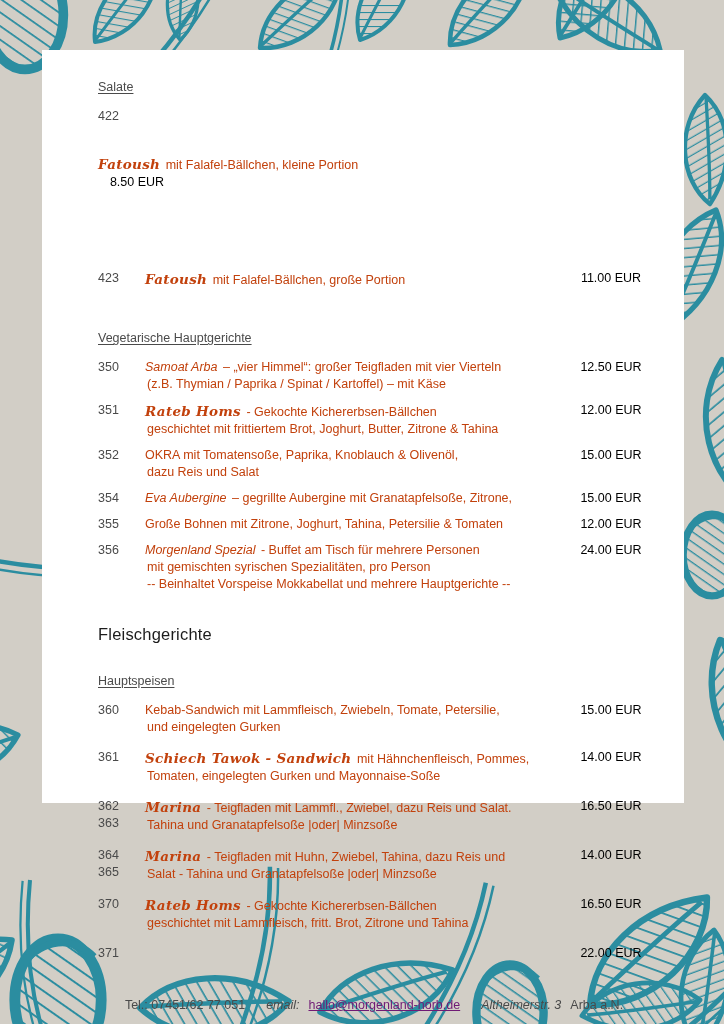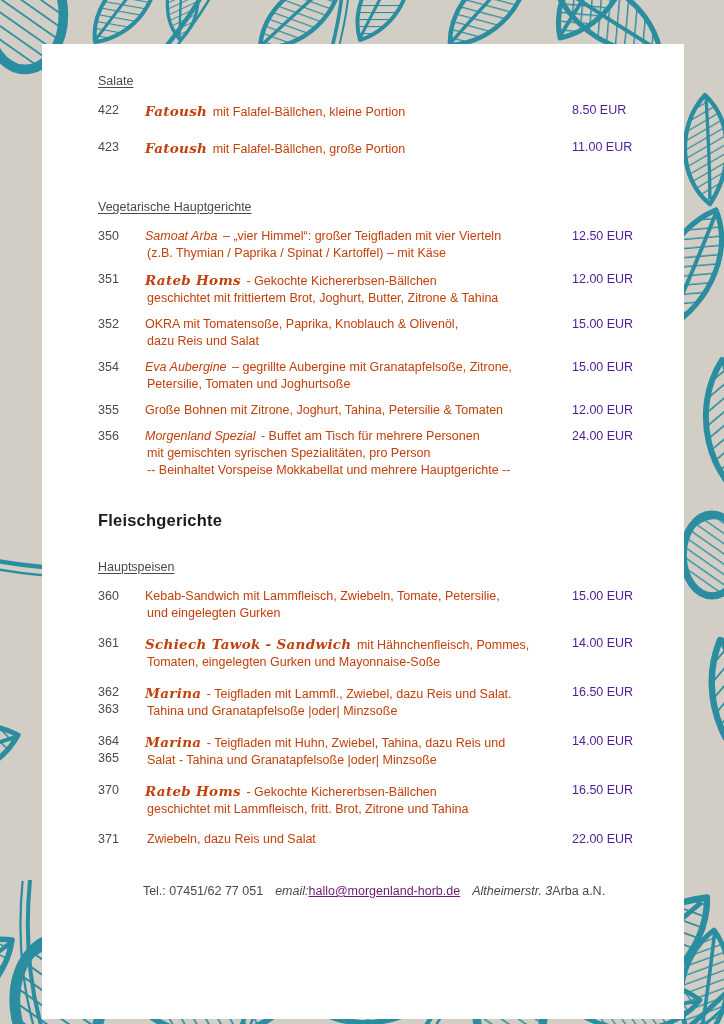--- a/index.html
+++ b/index.html
@@ -4,57 +4,57 @@
 <style>
   html,body{margin:0;padding:0;}
   body{
     width:724px;height:1024px;position:relative;overflow:hidden;
     background:#d2cec6;
     font-family:"Liberation Sans",sans-serif;
     color:#4a4a4a;
   }
   .deco{position:absolute;inset:0;z-index:0;}
   .sheet{
-    position:absolute;left:42px;top:44px;width:642px;height:975px;
+    position:absolute;left:42px;top:50px;width:642px;height:753px;
     background:#ffffff;z-index:1;box-sizing:border-box;
     padding:30px 34px 0 56px;
   }
   .heading-u{
     font-size:12.5px;font-weight:400;color:#4a4a4a;
     text-decoration:underline;text-underline-offset:2px;
     margin:0 0 14px 0;
   }
   .gap-veg{margin-top:42px;}
   .heading-big{
-    font-size:16.5px;font-weight:700;color:#1c1c1c;
+    font-size:16.5px;font-weight:400;color:#1c1c1c;
     margin:32px 0 30px 0;letter-spacing:.2px;
   }
   .row{display:flex;align-items:flex-start;}
-  .mb18{margin-bottom:18px;}
+  .mb18{margin-bottom:18px;flex-direction:column;}
   .mb9{margin-bottom:9px;}
   .mb13{margin-bottom:13px;}
   .num{
     flex:0 0 47px;width:47px;font-size:12.5px;line-height:1.36;
     white-space:pre-line;color:#4a4a4a;
   }
   .body{flex:1;font-size:12.5px;line-height:1.36;color:#c2410c;min-width:0;}
   .l2,.l3{padding-left:2px;}
   .price{
-    flex:0 0 78px;width:78px;text-align:left;font-size:12.5px;
-    line-height:1.36;white-space:nowrap;color:#4c1d95;
+    flex:0 0 78px;width:78px;text-align:center;font-size:12.5px;
+    line-height:1.36;white-space:nowrap;color:#000000;
   }
   .dish{margin-right:2px;}
   .dish.script{
     font-family:"DejaVu Serif",serif;font-style:italic;font-weight:600;
     font-size:13.5px;letter-spacing:.3px;
   }
   .dish.ital{font-style:italic;}
   .footer{
     margin-top:36px;display:flex;justify-content:center;align-items:baseline;
-    font-size:12.5px;color:#4a4a4a;white-space:nowrap;
+    gap:9px;font-size:12.5px;color:#4a4a4a;white-space:nowrap;
   }
   .footer .sp{margin-left:12px;font-style:italic;}
   .footer a{color:#701a75;text-decoration:underline;cursor:pointer;}
 </style>
 </head>
 <body>
 
 <svg class="deco" width="724" height="1024" viewBox="0 0 724 1024" aria-hidden="true">
   <defs>
     <pattern id="hatch" patternUnits="userSpaceOnUse" width="7" height="7" patternTransform="rotate(35)">
@@ -155,21 +155,20 @@
       <div><span>OKRA mit Tomatensoße, Paprika, Knoblauch &amp; Olivenöl,</span></div>
       <div class="l2">dazu Reis und Salat</div>
     </div>
     <div class="price">15.00 EUR</div>
   </div>
 
   <div class="row mb9">
     <div class="num">354</div>
     <div class="body">
       <div><span class="dish ital">Eva Aubergine</span> <span>– gegrillte Aubergine mit Granatapfelsoße, Zitrone,</span></div>
-      <div class="l2">Petersilie, Tomaten und Joghurtsoße</div>
     </div>
     <div class="price">15.00 EUR</div>
   </div>
 
   <div class="row mb9">
     <div class="num">355</div>
     <div class="body">
       <div><span>Große Bohnen mit Zitrone, Joghurt, Tahina, Petersilie &amp; Tomaten</span></div>
     </div>
     <div class="price">12.00 EUR</div>
@@ -232,21 +231,20 @@
     <div class="body">
       <div><span class="dish script">Rateb Homs</span> <span>- Gekochte Kichererbsen-Bällchen</span></div>
       <div class="l2">geschichtet mit Lammfleisch, fritt. Brot, Zitrone und Tahina</div>
     </div>
     <div class="price">16.50 EUR</div>
   </div>
 
   <div class="row">
     <div class="num">371</div>
     <div class="body">
-      <div class="l2">Zwiebeln, dazu Reis und Salat</div>
     </div>
     <div class="price">22.00 EUR</div>
   </div>
 
   <div class="footer">
     <span>Tel.: 07451/62 77 051</span>
     <span class="sp">email:</span>
     <a>hallo@morgenland-horb.de</a>
     <span class="sp">Altheimerstr. 3</span>
     <span>Arba a.N.</span>

